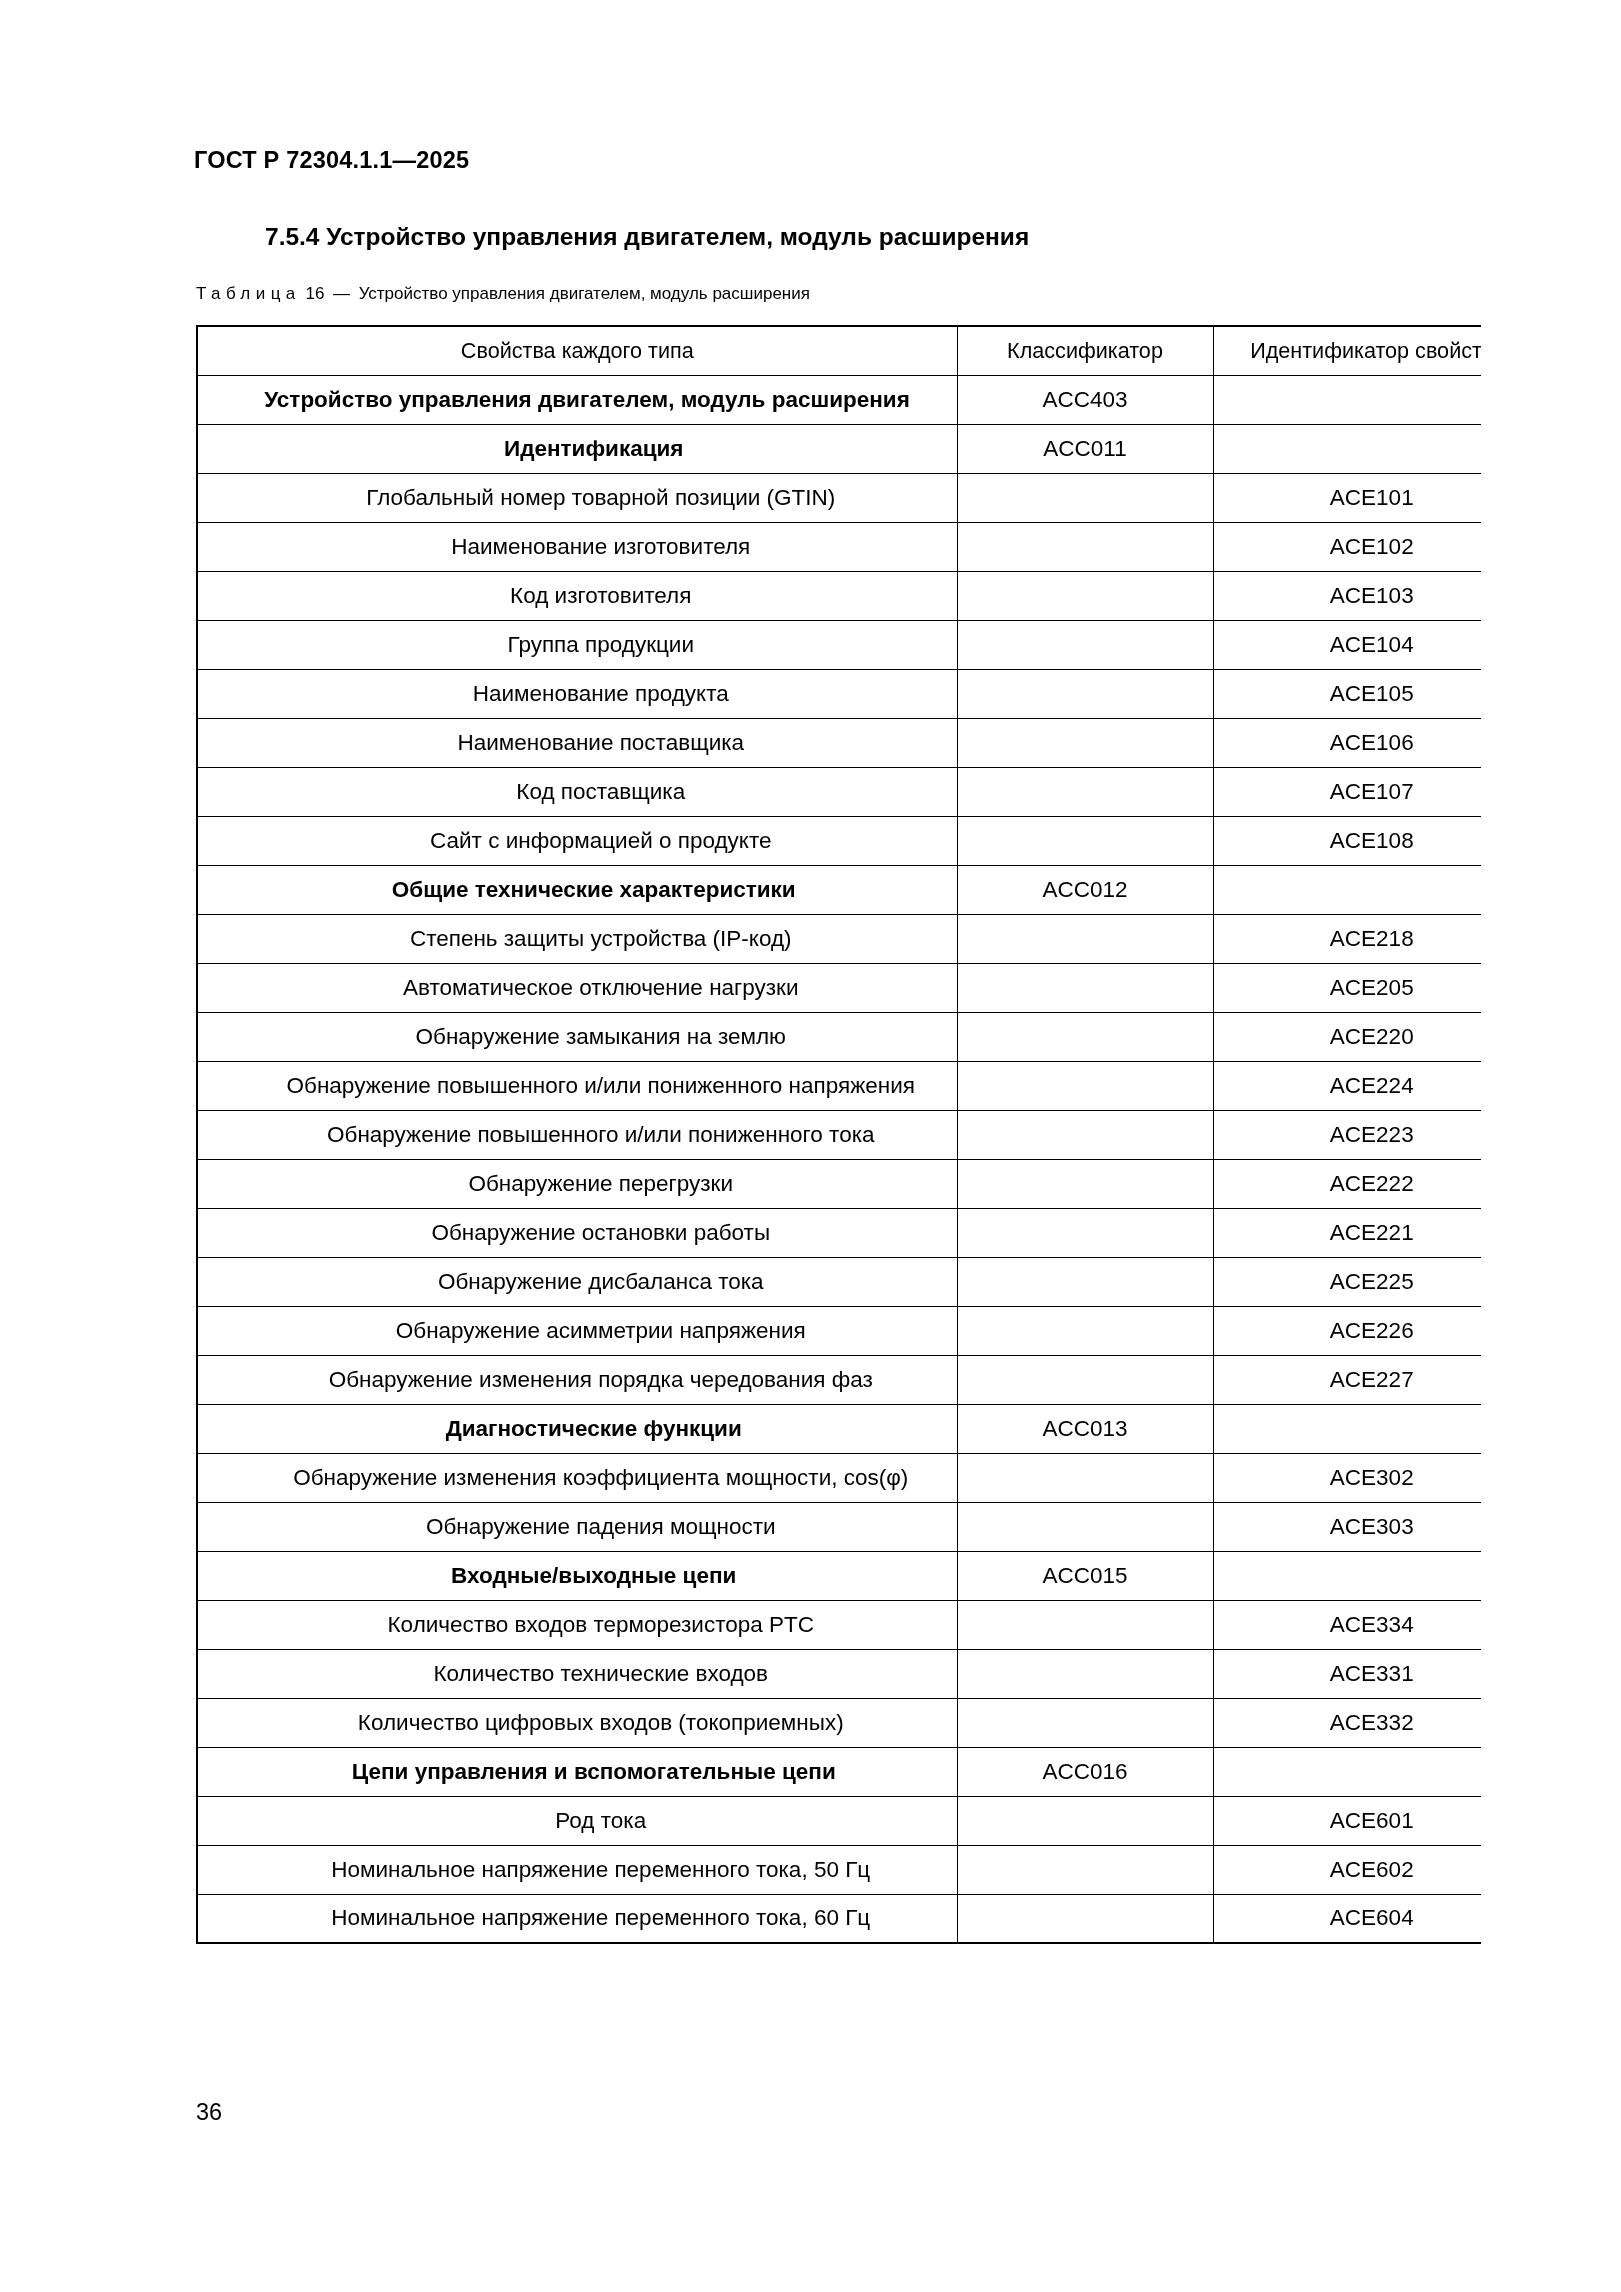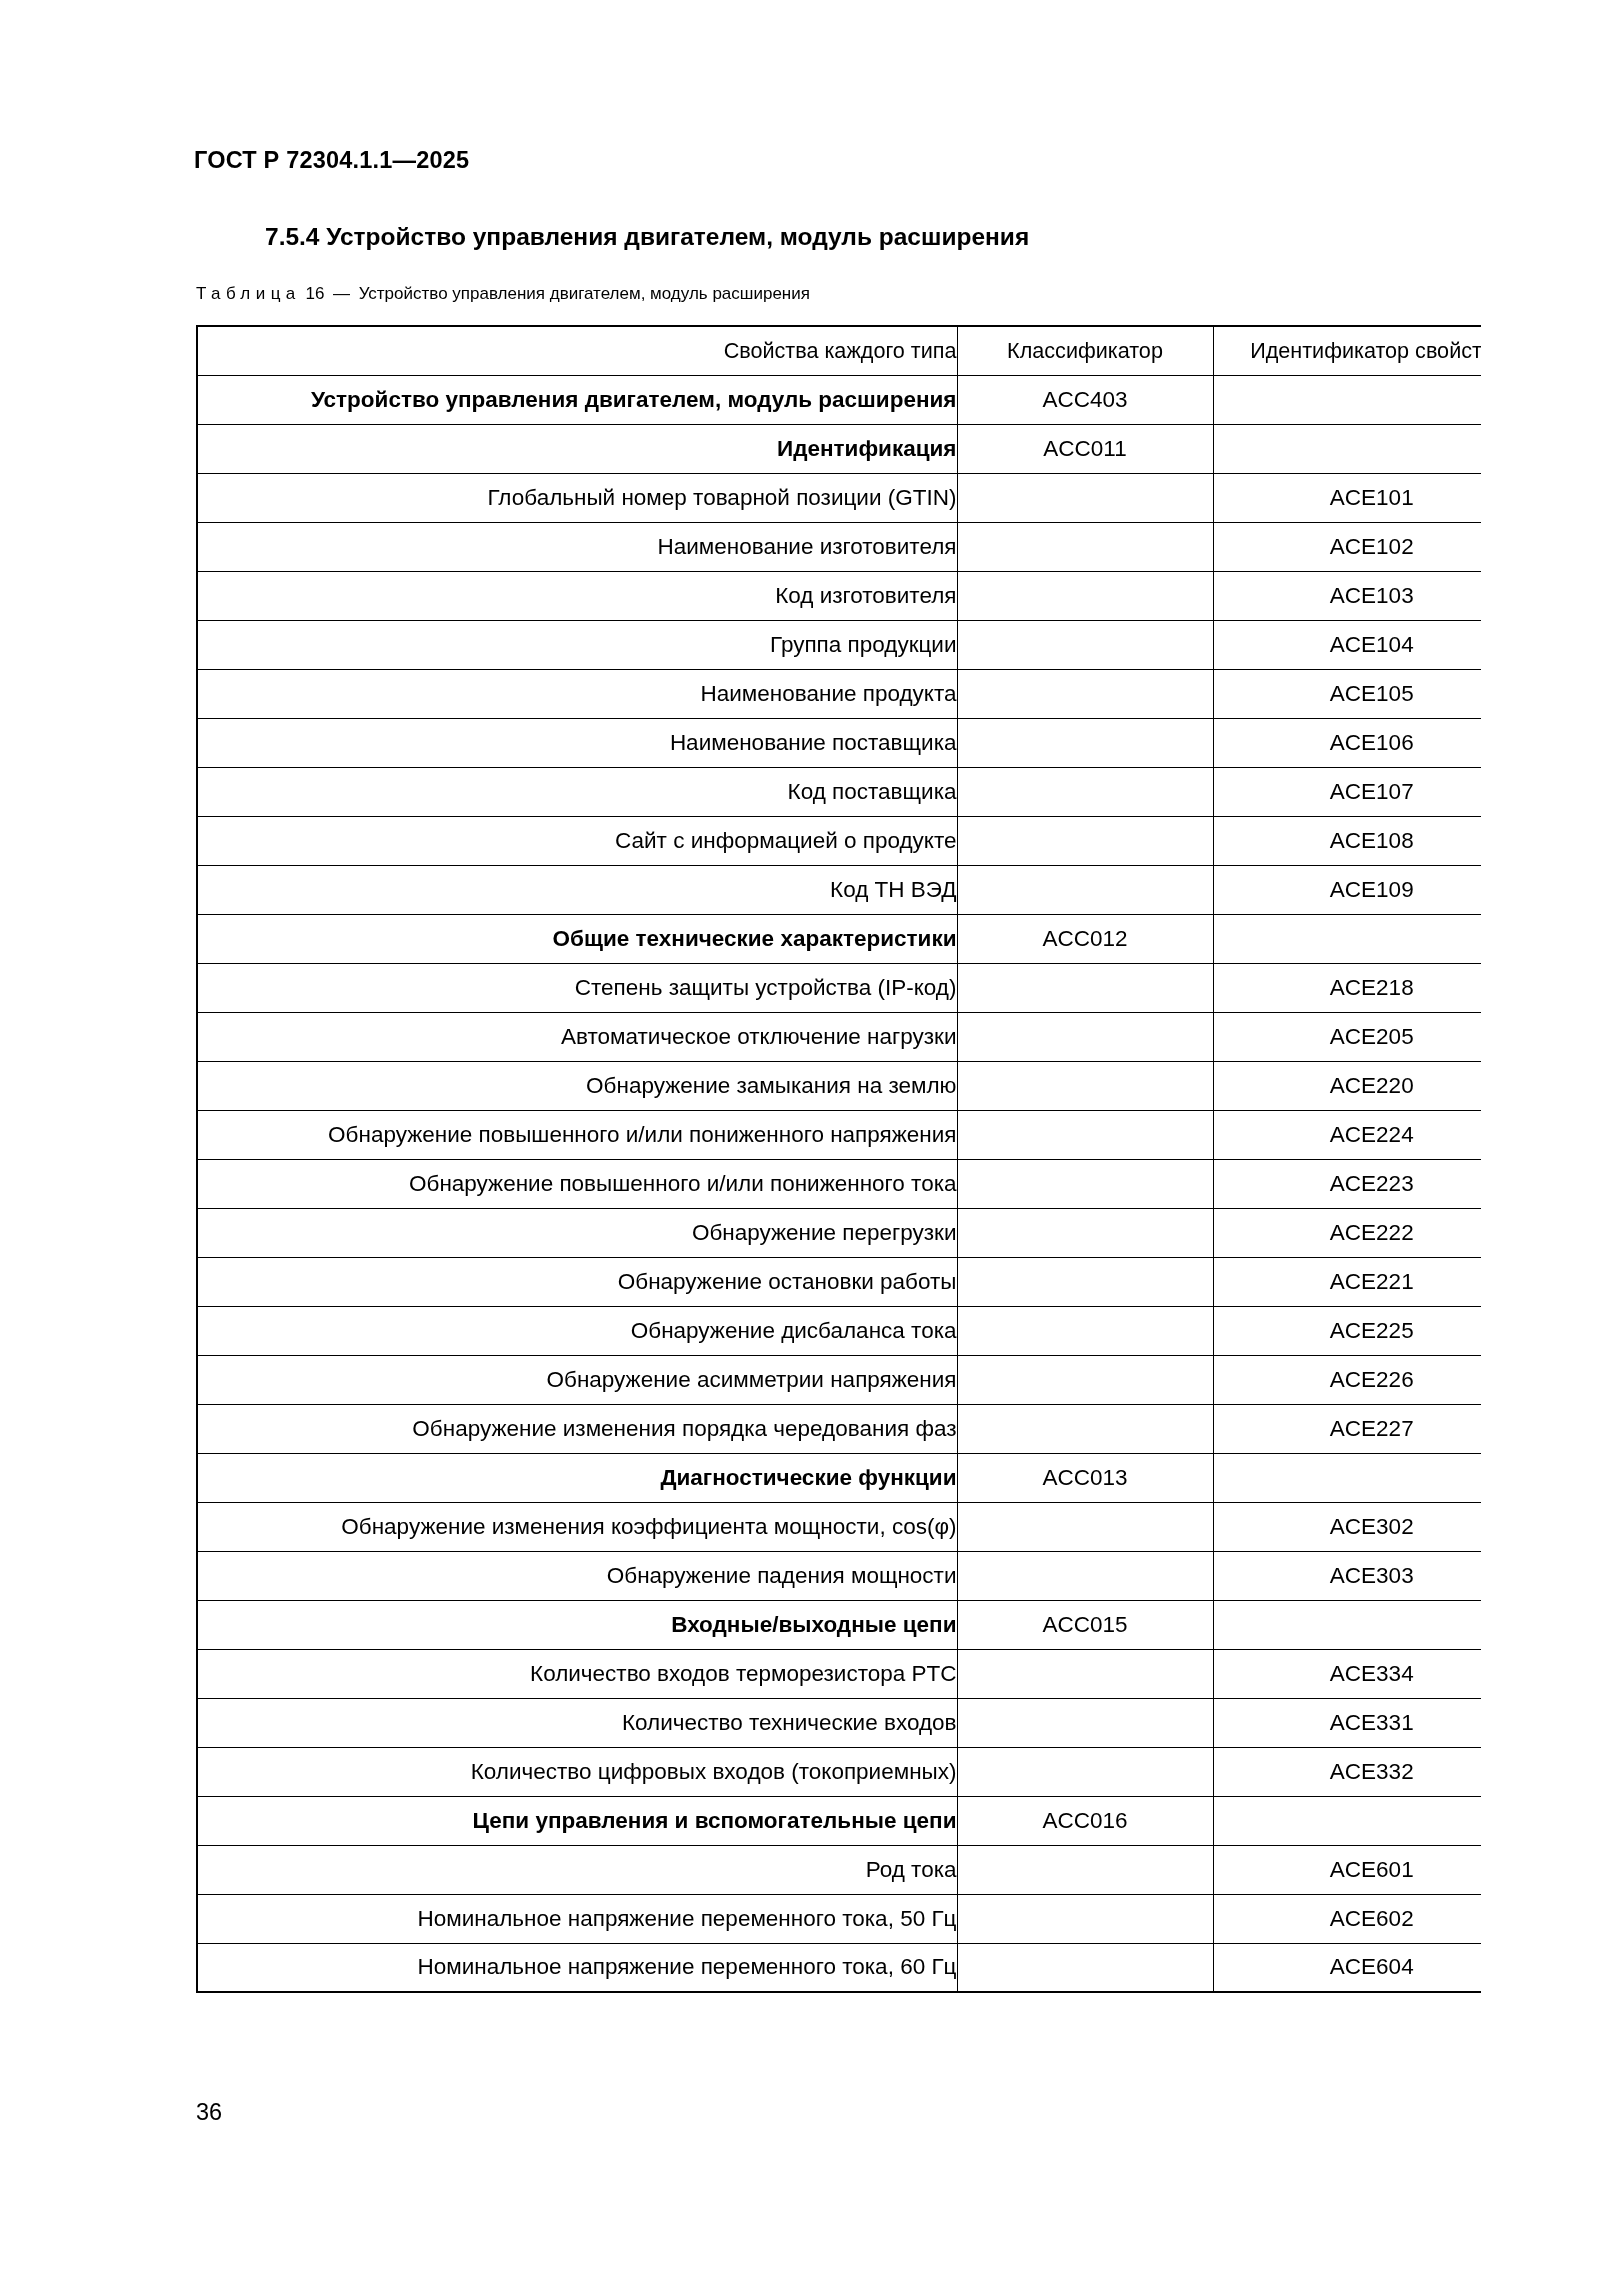--- a/index.html
+++ b/index.html
@@ -53,21 +53,21 @@
     vertical-align: middle;
     overflow: hidden;
     white-space: nowrap;
   }
   thead th {
     font-weight: normal;
     text-align: center;
     font-size: 21.6px;
     border-bottom: 2px solid #000;
   }
-  .col-prop  { width: 760px; text-align: right; }
+  .col-prop  { width: 760px; text-align: center; }
   .col-class { width: 256px; text-align: center; }
   .col-id    { width: 318px; text-align: center; }
   td.lvl0 { padding-left: 19.6px; }
   td.lvl1 { padding-left: 33px; }
   td.lvl2 { padding-left: 47px; }
   td.bold { font-weight: bold; }
   .page-number {
     position: absolute;
     left: 196px;
     top: 2099px;
@@ -143,25 +143,20 @@
           <td class="col-prop lvl2">Код поставщика</td>
           <td class="col-class"></td>
           <td class="col-id">ACE107</td>
         </tr>
         <tr>
           <td class="col-prop lvl2">Сайт с информацией о продукте</td>
           <td class="col-class"></td>
           <td class="col-id">ACE108</td>
         </tr>
         <tr>
-          <td class="col-prop lvl2">Код ТН ВЭД</td>
-          <td class="col-class"></td>
-          <td class="col-id">ACE109</td>
-        </tr>
-        <tr>
           <td class="col-prop lvl1 bold">Общие технические характеристики</td>
           <td class="col-class">ACC012</td>
           <td class="col-id"></td>
         </tr>
         <tr>
           <td class="col-prop lvl2">Степень защиты устройства (IP-код)</td>
           <td class="col-class"></td>
           <td class="col-id">ACE218</td>
         </tr>
         <tr>

